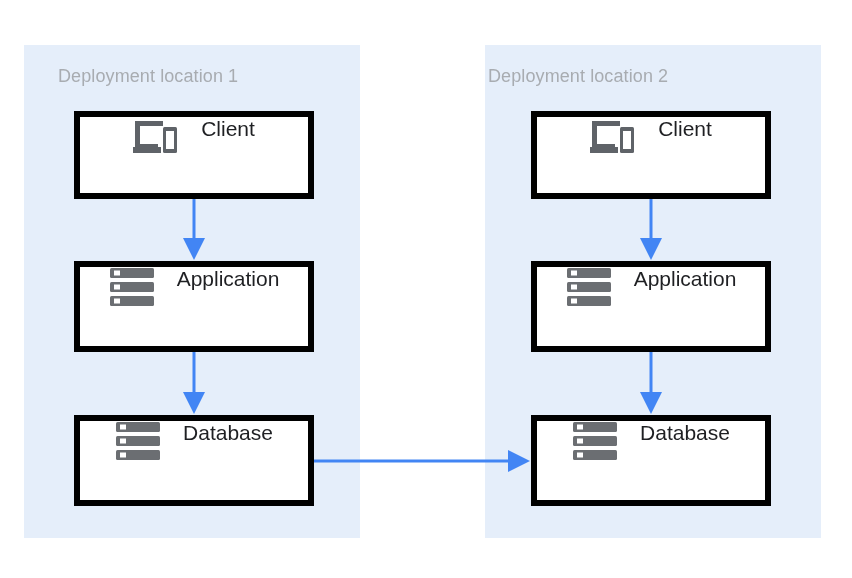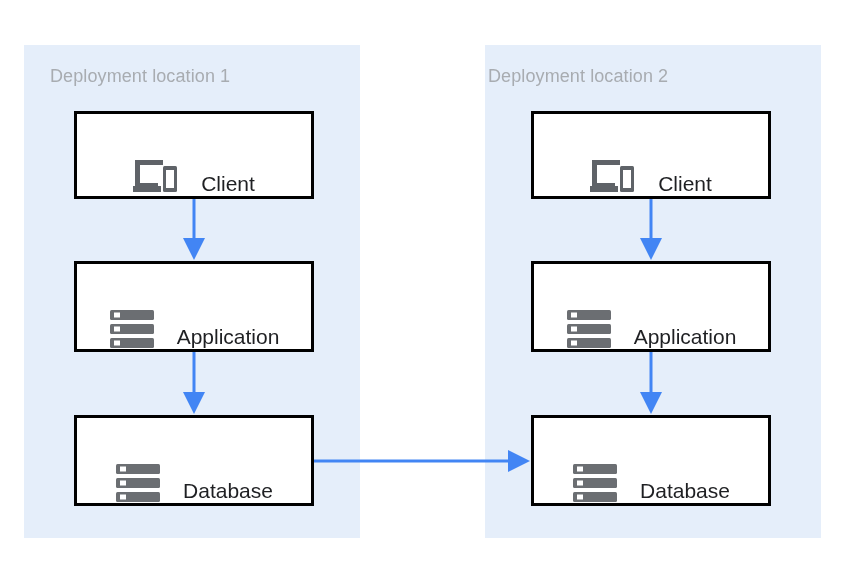--- a/index.html
+++ b/index.html
@@ -23,23 +23,23 @@
     position: absolute;
     font-size: 18px;
     color: #a8acb1;
     font-family: "Liberation Sans", sans-serif;
     white-space: nowrap;
     letter-spacing: 0.1px;
   }
   .node {
     position: absolute;
     background: #ffffff;
-    border: 3px solid #000000;
+    border: 6px solid #000000;
     display: flex;
-    align-items: flex-end;
+    align-items: flex-start;
     justify-content: center;
     gap: 22px;
   }
   .node-label {
     font-size: 21px;
     color: #1f2023;
     font-family: "Liberation Sans", sans-serif;
     white-space: nowrap;
   }
   .icon-wrap {
@@ -57,21 +57,21 @@
     width: 852px; height: 578px;
     pointer-events: none;
   }
 </style>
 </head>
 <body>
 
 <div id="diagram">
 
   <div class="zone" style="left:24px; top:45px; width:336px; height:493px;"></div>
-  <div class="zone-title" style="left:50px; top:66px;">Deployment location 1</div>
+  <div class="zone-title" style="left:58px; top:66px;">Deployment location 1</div>
 
   <div class="zone" style="left:485px; top:45px; width:336px; height:493px;"></div>
   <div class="zone-title" style="left:488px; top:66px;">Deployment location 2</div>
 
   <svg class="edge-layer" viewBox="0 0 852 578" width="852" height="578">
 
     <g>
       <line x1="194" y1="198" x2="194" y2="243" stroke="#4285f4" stroke-width="3"></line>
       <polygon points="194,260 183,238 205,238" fill="#4285f4"></polygon>
     </g>

